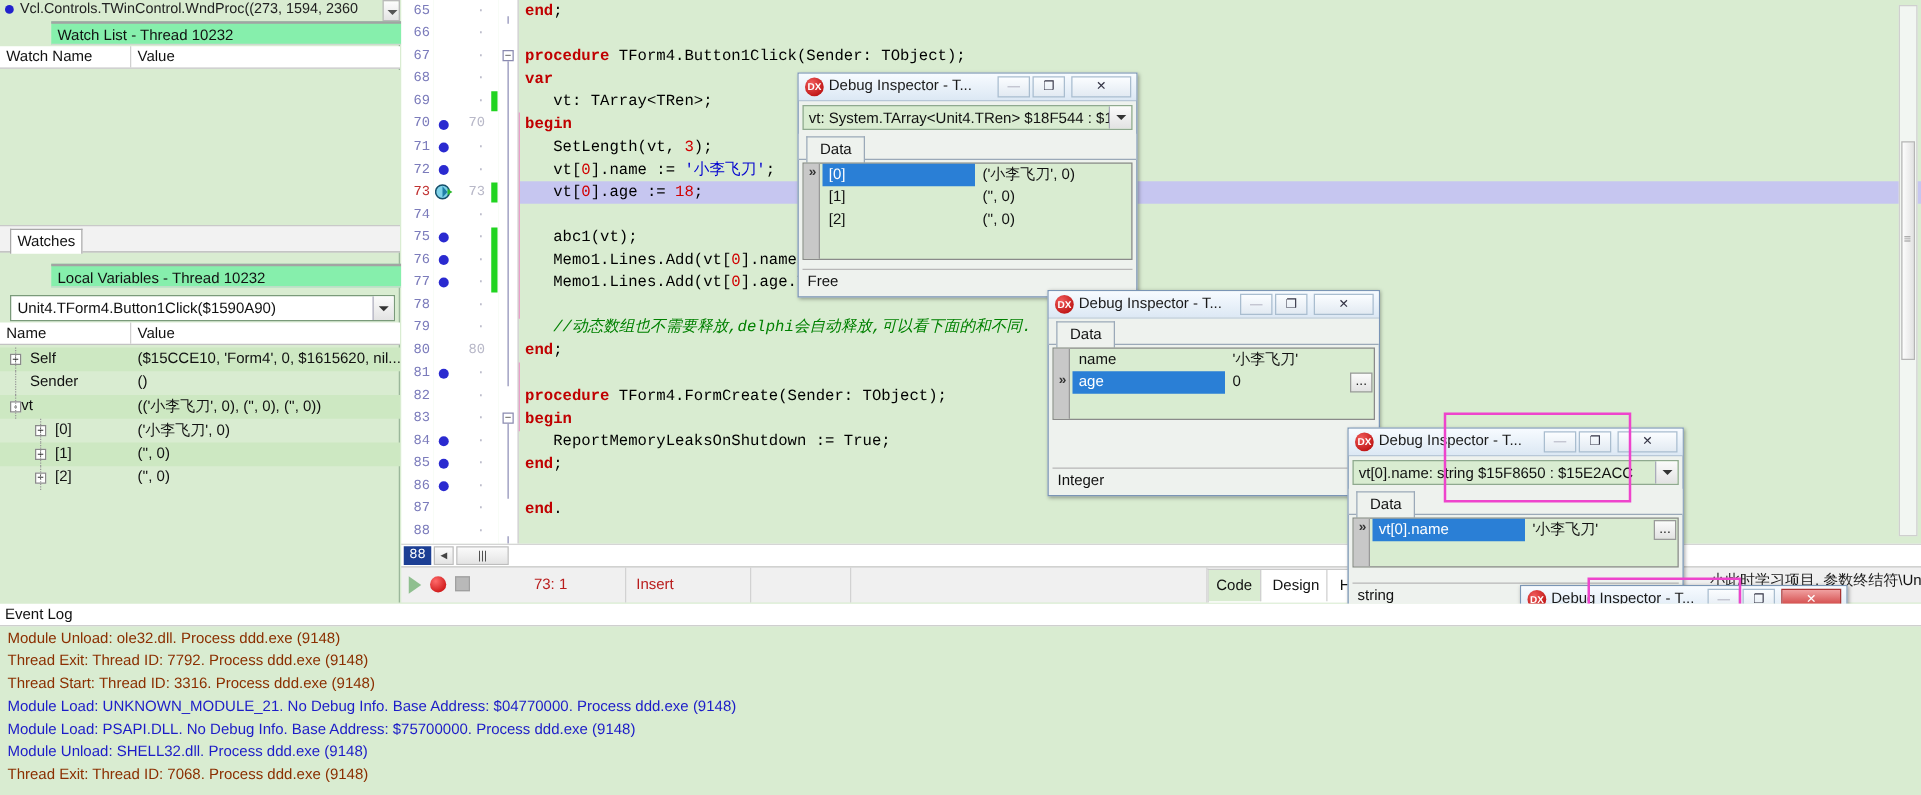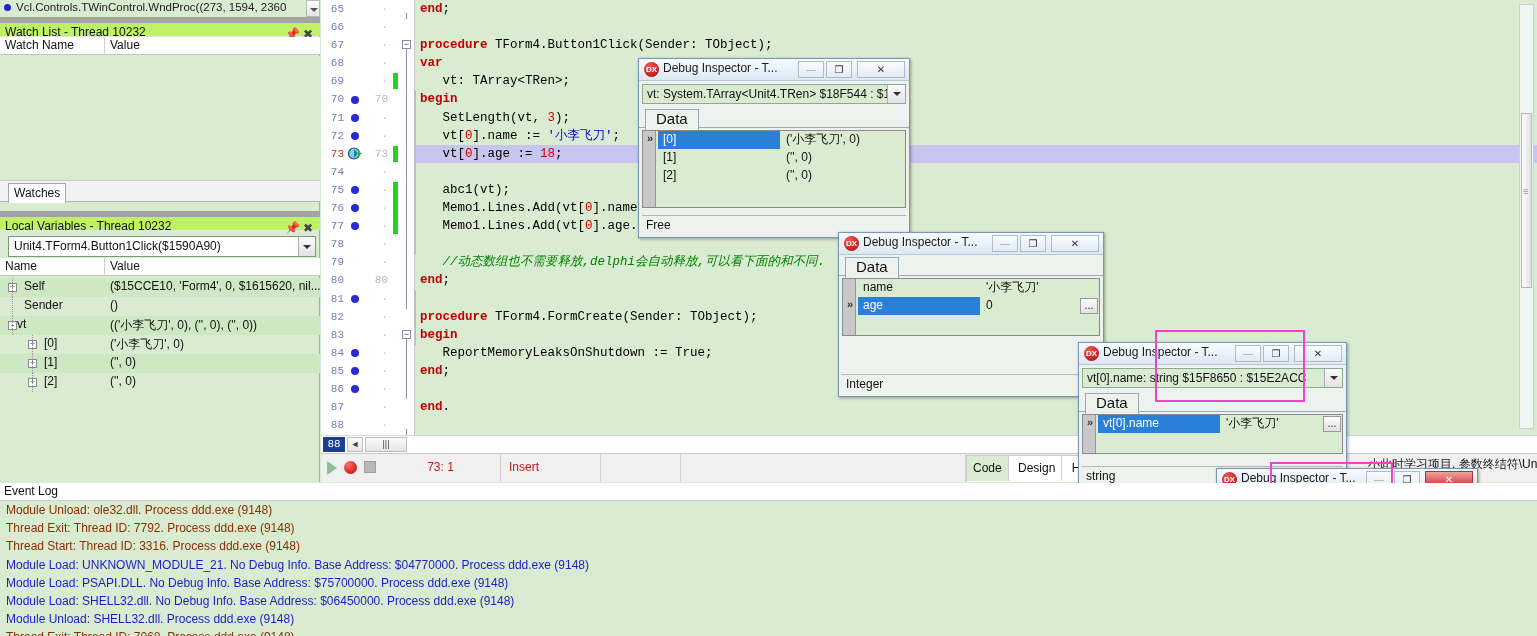--- a/index.html
+++ b/index.html
@@ -41,26 +41,27 @@
   }
   .cs-scroll::after {
     content: "";
     position: absolute; left: 3px; top: 7px;
     border-left: 4px solid transparent;
     border-right: 4px solid transparent;
     border-top: 4px solid #555;
   }
 
   .panel-caption {
-    height: 19px; background: #bef264;
-    border-top: 6px solid #a3a3a3;
+    height: 19px; background: #86efac;
+    border-top: 2px solid #a3a3a3;
     border-bottom: 1px solid #cfd9cf;
     font-size: 12px; color: #111;
     line-height: 18px; padding-left: 5px;
     position: relative;
+    margin-left: 41px;
   }
   .panel-caption .pins {
     position: absolute; right: 4px; top: 2px;
     font-size: 12px; color: #444; letter-spacing: 3px;
   }
   .grid-head {
     height: 18px; background: #ffffff;
     border-bottom: 1px solid #c3c3c3;
     position: relative;
     font-size: 12px; color: #111;
@@ -319,21 +320,21 @@
   .ins-tabrow {
     height: 21px; position: relative;
     border-bottom: 1px solid #9aa9b8;
     background: #eef2ee;
   }
   .ins-tab {
     position: absolute; left: 6px; top: 2px;
     height: 32px; padding: 0 10px;
     background: #eef2ee;
     border: 1px solid #9aa9b8; border-bottom: 1px solid #eef2ee;
-    font-size: 15px; line-height: 18px; color: #111;
+    font-size: 12px; line-height: 18px; color: #111;
   }
   .ins-grid {
     margin: 2px 3px 0 3px;
     background: #d9ecd1;
     border: 1px solid #8a8a8a;
     position: relative;
   }
   .ins-grid .gcol {
     position: absolute; left: 0; top: 0; bottom: 0;
     width: 13px; background: #c8c8c8; border-right: 1px solid #999;
@@ -717,19 +718,18 @@
   <div class="annot" style="left:1270px;top:462px;width:123px;height:58px;"></div>
 
   <div id="eventlog" class="abs">
     <div class="el-caption">Event Log</div>
     <div id="el-lines">
         <div class="el-line el-brown">Module Unload: ole32.dll. Process ddd.exe (9148)</div>
         <div class="el-line el-brown">Thread Exit: Thread ID: 7792. Process ddd.exe (9148)</div>
         <div class="el-line el-brown">Thread Start: Thread ID: 3316. Process ddd.exe (9148)</div>
         <div class="el-line el-blue">Module Load: UNKNOWN_MODULE_21. No Debug Info. Base Address: $04770000. Process ddd.exe (9148)</div>
         <div class="el-line el-blue">Module Load: PSAPI.DLL. No Debug Info. Base Address: $75700000. Process ddd.exe (9148)</div>
-        <div class="el-line el-blue">Module Load: SHELL32.dll. No Debug Info. Base Address: $06450000. Process ddd.exe (9148)</div>
         <div class="el-line el-blue">Module Unload: SHELL32.dll. Process ddd.exe (9148)</div>
         <div class="el-line el-brown">Thread Exit: Thread ID: 7068. Process ddd.exe (9148)</div>
       </div>
   </div>
 
 </div>
 
 </body></html>

